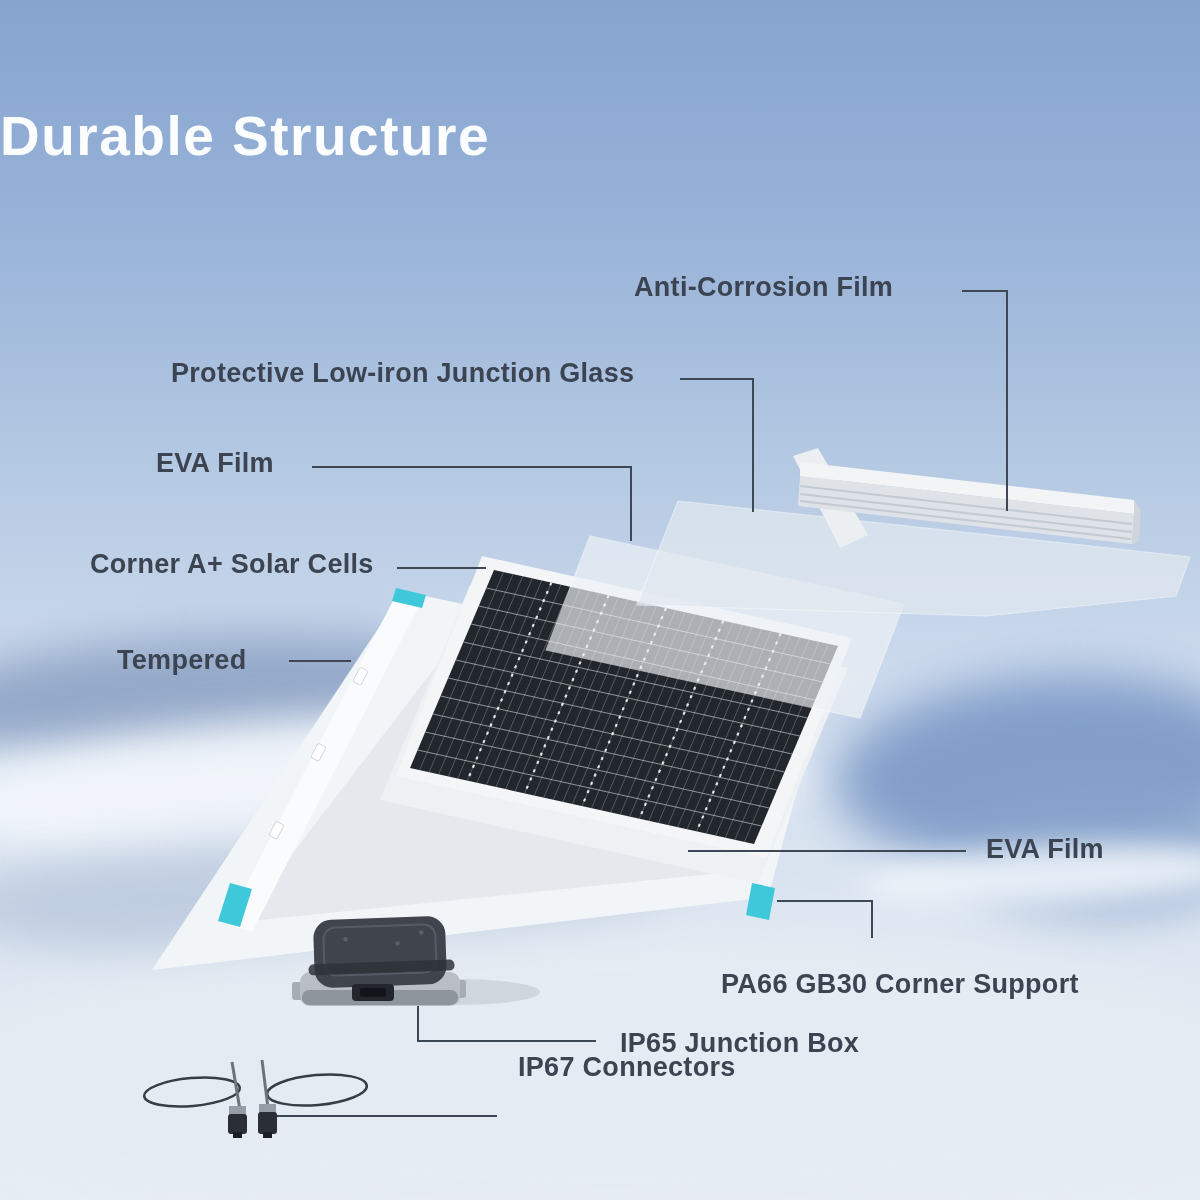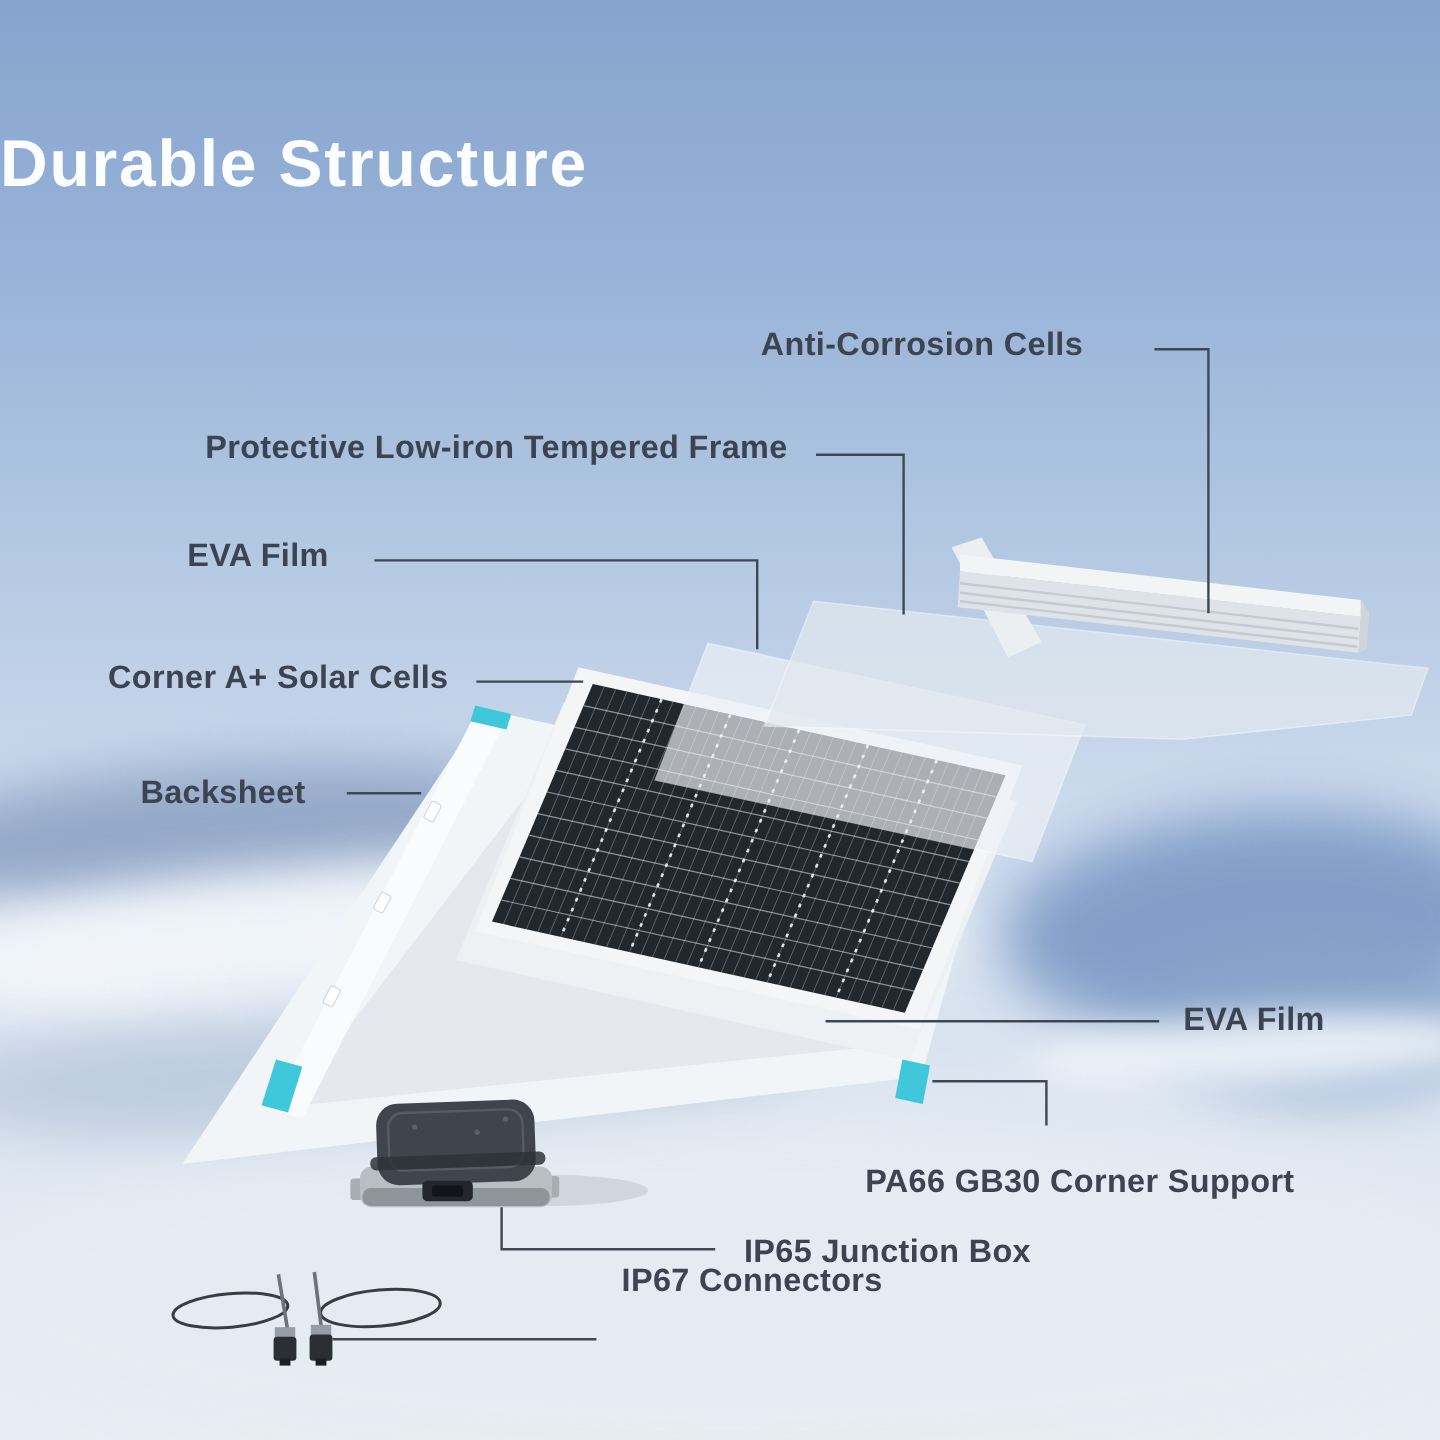--- a/index.html
+++ b/index.html
@@ -177,22 +177,22 @@
       <path d="M397 568 H486"></path>
       <path d="M289 661 H351"></path>
       <path d="M688 851 H966"></path>
       <path d="M777 901 H872 V938"></path>
       <path d="M418 1006 V1041 H596"></path>
       <path d="M277 1116 H497"></path>
     </g>
   </svg>
 
   <div class="title">Durable Structure</div>
-  <div class="lbl lbl-frame">Anti-Corrosion Cells</div>
-  <div class="lbl lbl-glass">Protective Low-iron Tempered Frame</div>
+  <div class="lbl lbl-frame">Anti-Corrosion Film</div>
+  <div class="lbl lbl-glass">Protective Low-iron Junction Glass</div>
   <div class="lbl lbl-eva-top">EVA Film</div>
   <div class="lbl lbl-cells">Corner A+ Solar Cells</div>
-  <div class="lbl lbl-backsheet">Backsheet</div>
+  <div class="lbl lbl-backsheet">Tempered</div>
   <div class="lbl lbl-eva-bottom">EVA Film</div>
   <div class="lbl lbl-corner">PA66 GB30 Corner Support</div>
   <div class="lbl lbl-jbox">IP65 Junction Box</div>
   <div class="lbl lbl-connectors">IP67 Connectors</div>
 </div>
 
 </body></html>

